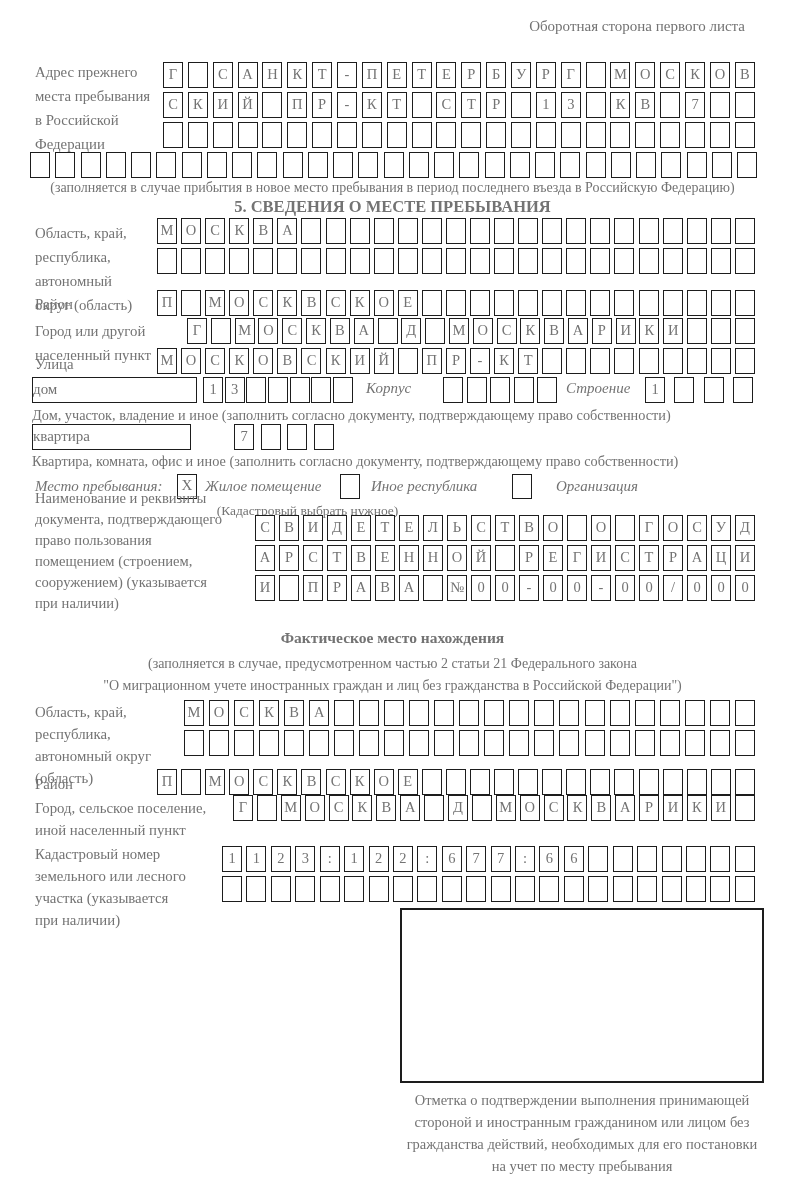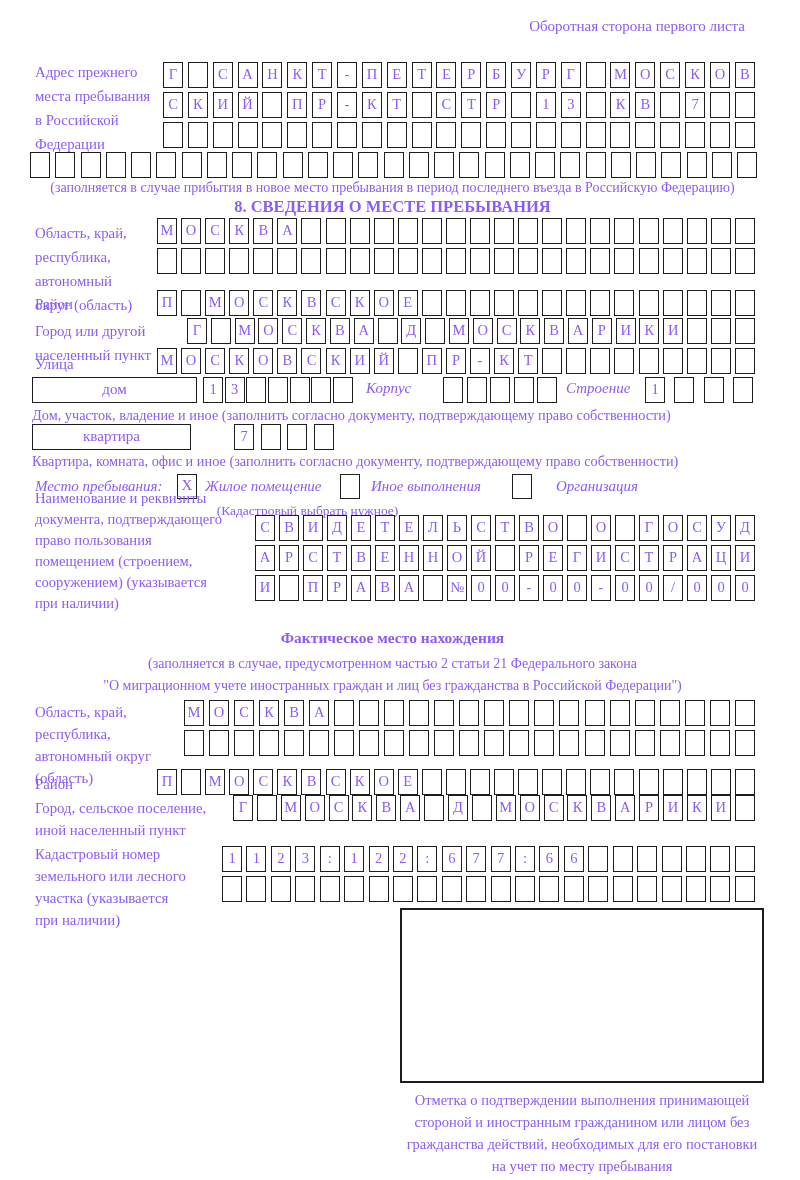--- a/index.html
+++ b/index.html
@@ -1,26 +1,26 @@
 <!DOCTYPE html>
 <html><head>
 <meta charset="utf-8">
 <style>
   html,body{margin:0;padding:0;background:#fff;}
-  .page{position:relative;width:800px;height:1180px;background:#fff;color:#8b5cf6;
+  .page{position:relative;width:800px;height:1180px;background:#fff;color:#737373;
         font-family:"Liberation Serif","DejaVu Serif",serif;overflow:hidden;}
   .abs{position:absolute;}
   .lbl{font-size:14.8px;line-height:24px;white-space:pre-line;}
   .note{font-size:14px;text-align:center;white-space:pre-line;}
   .hdr{font-weight:bold;text-align:center;}
   .cellrow{display:flex;justify-content:space-between;}
   .grid{display:flex;flex-direction:column;row-gap:4px;}
   .cell{box-sizing:border-box;flex:0 0 20px;width:20px;height:26px;border:1.6px solid #1d1d1d;
         text-align:center;font-size:14.5px;line-height:22px;background:#fff;}
-  .wbox{box-sizing:border-box;height:26px;border:1.8px solid #1d1d1d;text-align:center;
+  .wbox{box-sizing:border-box;height:26px;border:1.8px solid #1d1d1d;
         font-size:15px;line-height:22px;}
   .cbox{box-sizing:border-box;width:20px;height:25px;border:1.8px solid #1d1d1d;display:inline-block;
         text-align:center;font-size:15px;line-height:21px;}
   .inl{font-size:15px;font-style:italic;}
   .smallnote{font-size:14.3px;white-space:nowrap;}
   .stampbox{box-sizing:border-box;border:2px solid #1d1d1d;background:#fff;}
 </style>
 </head>
 <body>
 
@@ -138,21 +138,21 @@
       <span class="cell"></span>
       <span class="cell"></span>
       <span class="cell"></span>
       <span class="cell"></span>
       <span class="cell"></span>
       <span class="cell"></span>
       <span class="cell"></span>
     </div>
   <div class="abs note" style="left:0;top:180px;width:785px">(заполняется в случае прибытия в новое место пребывания в период последнего въезда в Российскую Федерацию)</div>
 
-  <div class="abs hdr" style="left:0;top:197px;width:785px;font-size:16.5px">8. СВЕДЕНИЯ О МЕСТЕ ПРЕБЫВАНИЯ</div>
+  <div class="abs hdr" style="left:0;top:197px;width:785px;font-size:16.5px">5. СВЕДЕНИЯ О МЕСТЕ ПРЕБЫВАНИЯ</div>
 
   <div class="abs lbl" style="left:35px;top:221px">Область, край,
 республика,
 автономный
 округ (область)</div>
   <div class="abs grid" style="left:157px;top:218px;width:598px">
     <div class="cellrow">
         <span class="cell">М</span>
         <span class="cell">О</span>
         <span class="cell">С</span>
@@ -328,21 +328,21 @@
       <span class="cell"></span>
       <span class="cell"></span>
       <span class="cell"></span>
     </div>
   <div class="abs smallnote" style="left:32px;top:453px">Квартира, комната, офис и иное (заполнить согласно документу, подтверждающему право собственности)</div>
 
   <span class="abs inl" style="left:35px;top:478px">Место пребывания:</span>
   <span class="abs cbox" style="left:177px;top:474px">X</span>
   <span class="abs inl" style="left:205px;top:478px">Жилое помещение</span>
   <span class="abs cbox" style="left:340px;top:474px"></span>
-  <span class="abs inl" style="left:371px;top:478px">Иное выполнения</span>
+  <span class="abs inl" style="left:371px;top:478px">Иное республика</span>
   <span class="abs cbox" style="left:512px;top:474px"></span>
   <span class="abs inl" style="left:556px;top:478px">Организация</span>
   <div class="abs note" style="left:35px;top:503px;width:545px;font-size:13.5px">(Кадастровый выбрать нужное)</div>
 
   <div class="abs lbl" style="left:35px;top:488px;line-height:21px;font-size:14.6px">Наименование и реквизиты
 документа, подтверждающего
 право пользования
 помещением (строением,
 сооружением) (указывается
 при наличии)</div>

